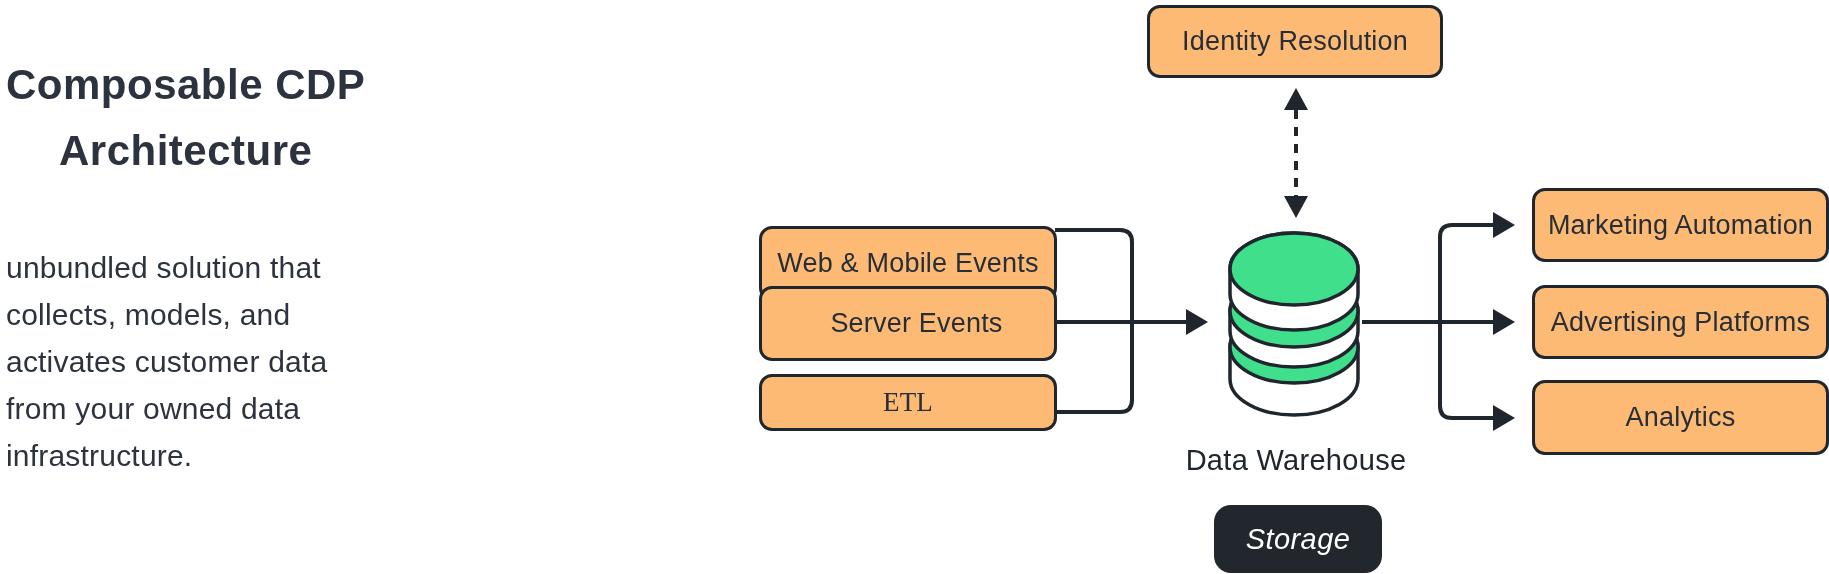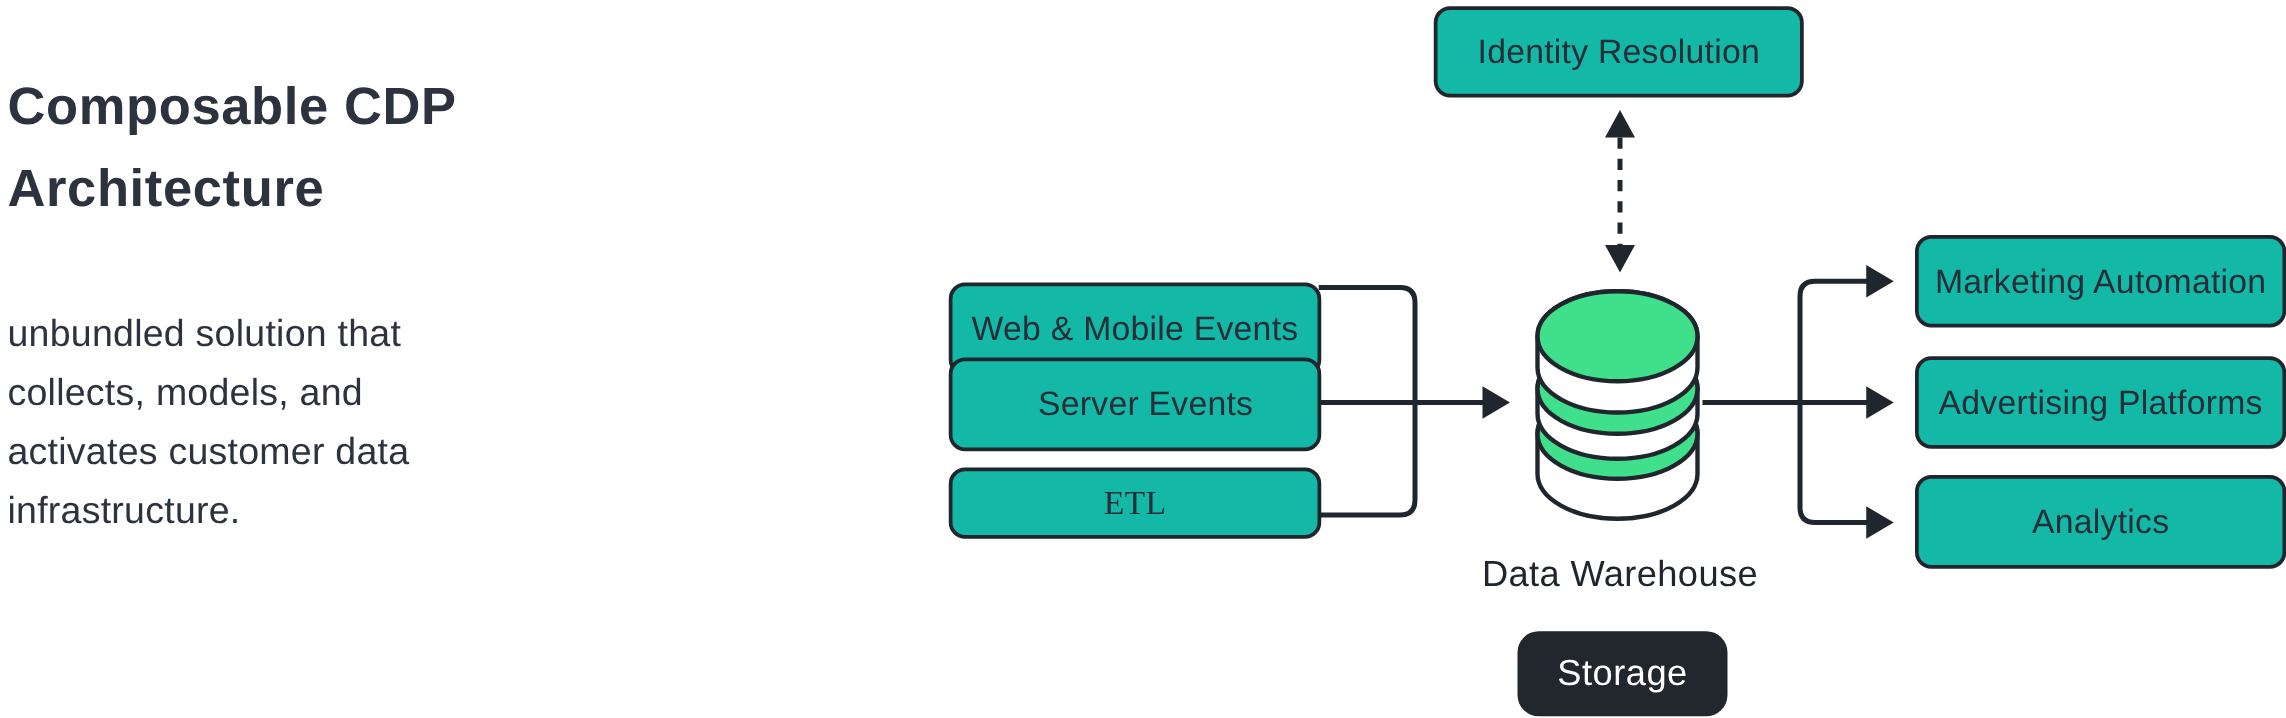--- a/index.html
+++ b/index.html
@@ -16,38 +16,38 @@
   .intro-title {
     position: absolute;
     left: 6px; top: 52px;
     margin: 0;
     font-size: 42px;
     line-height: 66px;
     font-weight: 700;
     letter-spacing: 0.5px;
     color: #2c333e;
   }
-  .intro-title span { display: block; }
+  .intro-title span { display: block; text-align: center; }
   .intro-desc {
     position: absolute;
     left: 6px; top: 244px;
     margin: 0;
     font-size: 30px;
     line-height: 47px;
     font-weight: 400;
     color: #2c333e;
     letter-spacing: 0.2px;
   }
   .intro-desc .line { display: block; }
   .intro-desc b { font-weight: 700; }
   
   .node {
     position: absolute;
     box-sizing: border-box;
-    background: #14b8a6;
+    background: #fdba74;
     border: 3.5px solid #20262d;
     border-radius: 13px;
     display: flex;
     align-items: center;
     justify-content: center;
     font-size: 27px;
     color: #272e38;
     letter-spacing: 0.2px;
     white-space: nowrap;
   }
@@ -72,20 +72,21 @@
     left: 1214px; top: 505px; width: 168px; height: 68px;
     box-sizing: border-box;
     background: #22272e;
     border-radius: 17px;
     display: flex;
     align-items: center;
     justify-content: center;
     color: #ffffff;
     font-size: 29px;
     letter-spacing: 0.4px;
+    font-style: italic;
   }
   .diagram-svg {
     position: absolute;
     left: 0; top: 0;
     pointer-events: none;
   }
   .diagram-svg .wire { stroke: #20262d; stroke-width: 4; fill: none; }
   .diagram-svg .wire-dashed { stroke: #20262d; stroke-width: 4; fill: none; stroke-dasharray: 9 8; }
   .diagram-svg .head { fill: #20262d; stroke: none; }
   .diagram-svg .coin-wall { fill: #ffffff; stroke: #20262d; stroke-width: 3.5; }
@@ -97,20 +98,21 @@
 <div class="canvas">
 
   <h1 class="intro-title">
     <span>Composable CDP</span>
     <span>Architecture</span>
   </h1>
   <p class="intro-desc">
     <span class="line">unbundled solution that</span>
     <span class="line">collects, models, and</span>
     <span class="line">activates customer data</span>
+    <span class="line">from your owned data</span>
     <span class="line">infrastructure.</span>
   </p>
 
   <svg class="diagram-svg" width="1829" height="574" viewBox="0 0 1829 574" xmlns="http://www.w3.org/2000/svg">
 
     <g>
       <path class="wire-dashed" d="M1296 110 V196"></path>
       <polygon class="head" points="1296,88 1284,110 1308,110"></polygon>
       <polygon class="head" points="1296,218 1284,196 1308,196"></polygon>
     </g>

